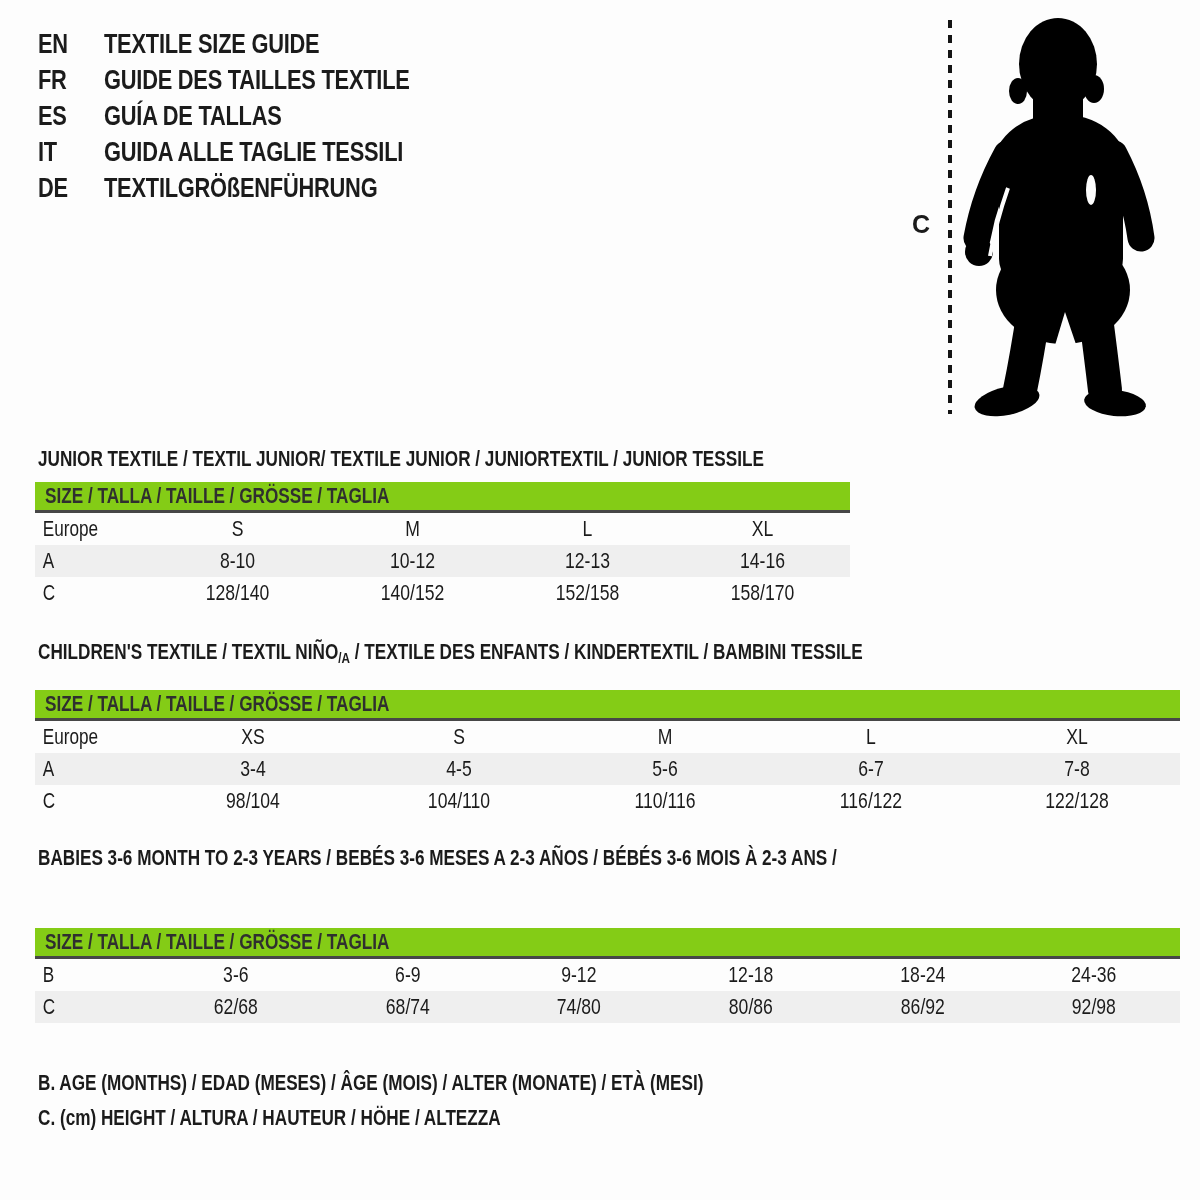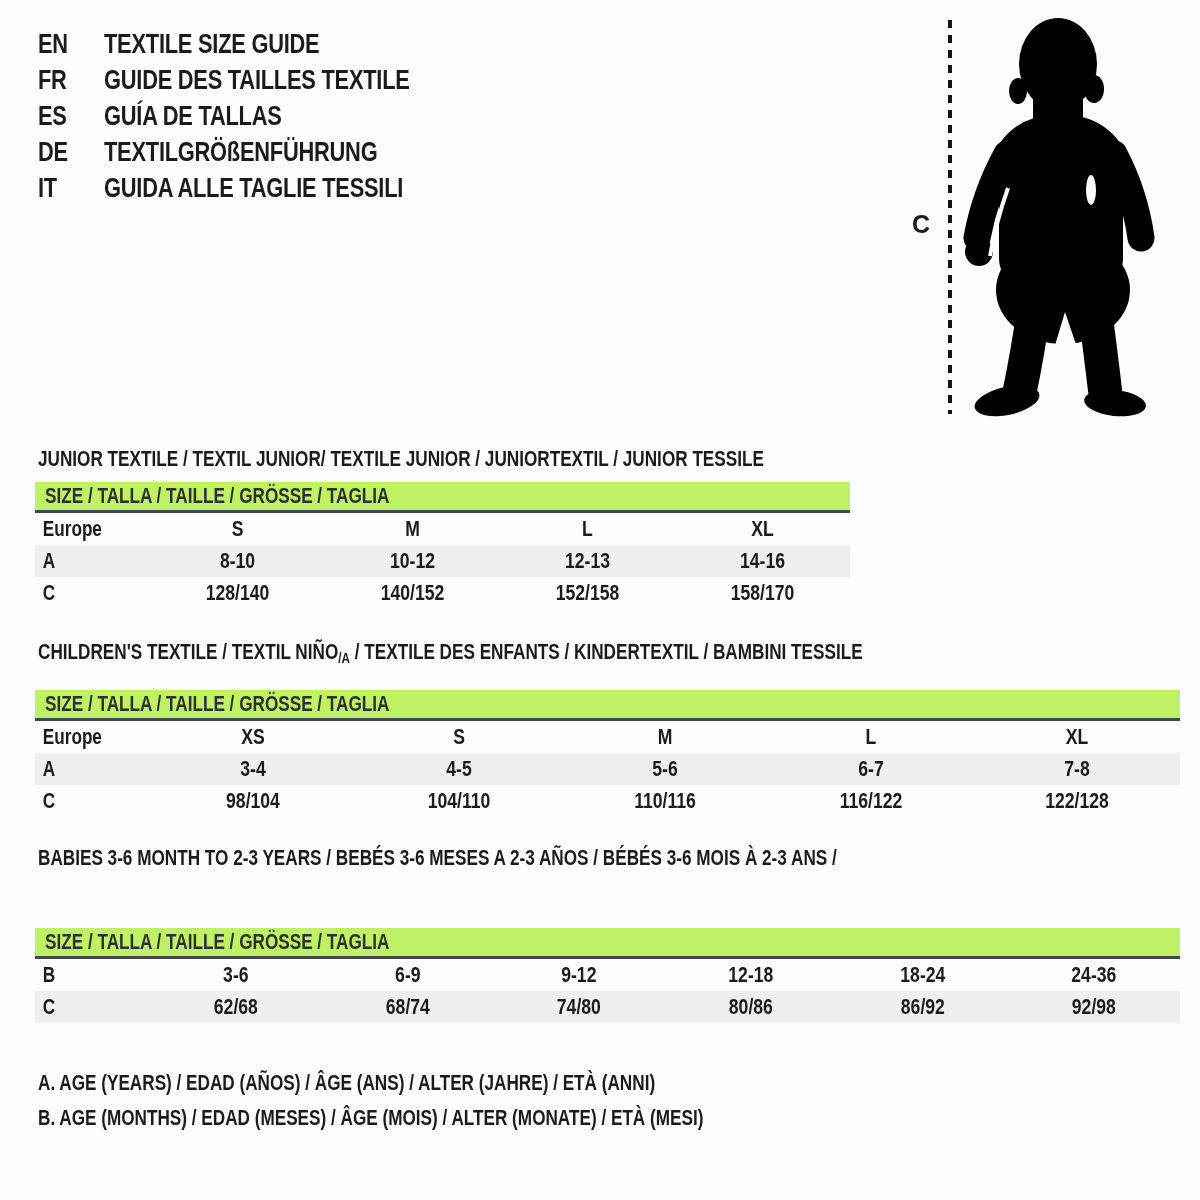--- a/index.html
+++ b/index.html
@@ -25,25 +25,25 @@
              font-size:25px; font-weight:700; }
   .figure-svg { position:absolute; left:955px; top:12px; }
 
   
   .section-title { position:absolute; left:38px; font-size:22px; font-weight:700;
                    line-height:24px; white-space:nowrap; }
   .sub-a { font-size:15px; vertical-align:-4px; }
 
   
   .size-table { position:absolute; left:35px; }
-  .size-bar { height:28px; background:#bef264; border-bottom:3px solid #474747;
+  .size-bar { height:28px; background:#84cc16; border-bottom:3px solid #474747;
               display:flex; align-items:center; padding-left:10px;
               font-size:22px; font-weight:700; color:#2f2f2f; }
   .trow { display:flex; height:32px; align-items:center;
-          font-size:22px; font-weight:700; }
+          font-size:22px; font-weight:400; }
   .trow.alt { background:#efefef; }
   .tlabel { width:115px; padding-left:10px; box-sizing:border-box;
             transform:scaleX(0.78); transform-origin:0 50%; }
   .tcell { flex:1; text-align:center; transform:scaleX(0.8); }
 
   
   .legend { position:absolute; left:38px; top:1070px; }
   .legend-line { height:35px; font-size:22px; font-weight:700; }
 </style>
 </head>
@@ -58,26 +58,26 @@
     </div>
     <div class="lang-row">
       <span class="lang-code cond">FR</span>
       <span class="cond">GUIDE DES TAILLES TEXTILE</span>
     </div>
     <div class="lang-row">
       <span class="lang-code cond">ES</span>
       <span class="cond">GUÍA DE TALLAS</span>
     </div>
     <div class="lang-row">
+      <span class="lang-code cond">IT</span>
+      <span class="cond">GUIDA ALLE TAGLIE TESSILI</span>
+    </div>
+    <div class="lang-row">
       <span class="lang-code cond">DE</span>
       <span class="cond">TEXTILGRÖßENFÜHRUNG</span>
-    </div>
-    <div class="lang-row">
-      <span class="lang-code cond">IT</span>
-      <span class="cond">GUIDA ALLE TAGLIE TESSILI</span>
     </div>
   </div>
 
   <div class="dash-line"></div>
   <div class="c-label">C</div>
   <svg class="figure-svg" width="200" height="410" viewBox="0 0 200 410">
     <g fill="#000000">
       <ellipse cx="103" cy="52" rx="39" ry="46"></ellipse>
       <ellipse cx="63" cy="79" rx="9" ry="13"></ellipse>
       <ellipse cx="139" cy="77" rx="10" ry="14"></ellipse>
@@ -186,20 +186,20 @@
       <div class="tcell">68/74</div>
       <div class="tcell">74/80</div>
       <div class="tcell">80/86</div>
       <div class="tcell">86/92</div>
       <div class="tcell">92/98</div>
     </div>
   </div>
 
   <div class="legend">
     <div class="legend-line">
-      <span class="cond">A. AGE (YEARS) / EDAD (AÑOS) / ÂGE (ANS) / ALTER (JAHRE) / ETÀ (ANNI)</span>
+      <span class="cond">B. AGE (MONTHS) / EDAD (MESES) / ÂGE (MOIS) / ALTER (MONATE) / ETÀ (MESI)</span>
     </div>
     <div class="legend-line">
-      <span class="cond">B. AGE (MONTHS) / EDAD (MESES) / ÂGE (MOIS) / ALTER (MONATE) / ETÀ (MESI)</span>
+      <span class="cond">C. (cm) HEIGHT / ALTURA / HAUTEUR / HÖHE / ALTEZZA</span>
     </div>
   </div>
 
 </div>
 
 </body></html>

